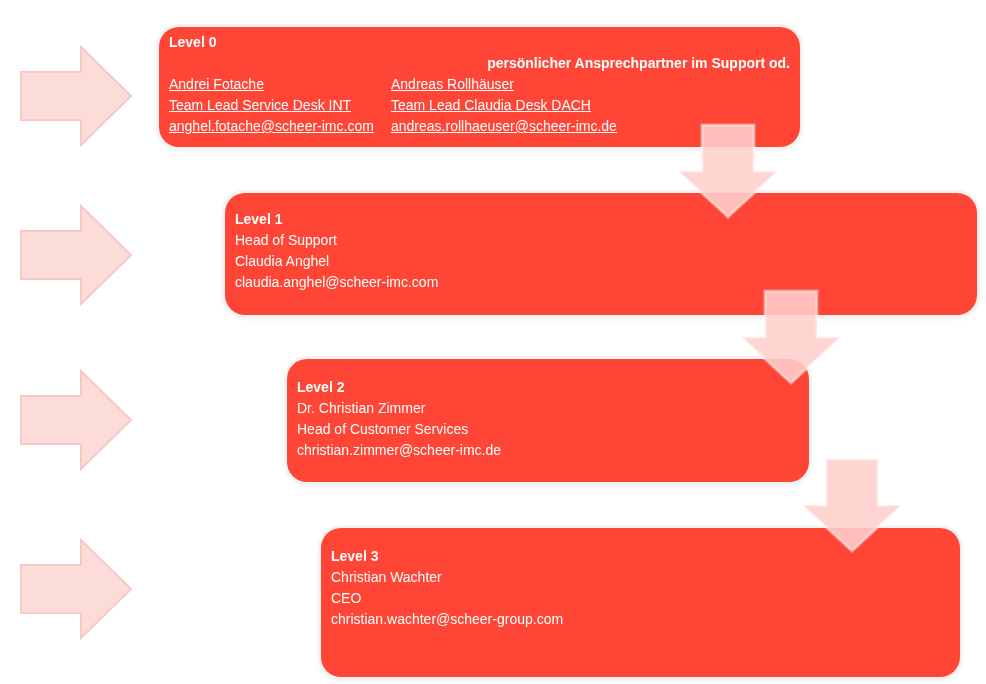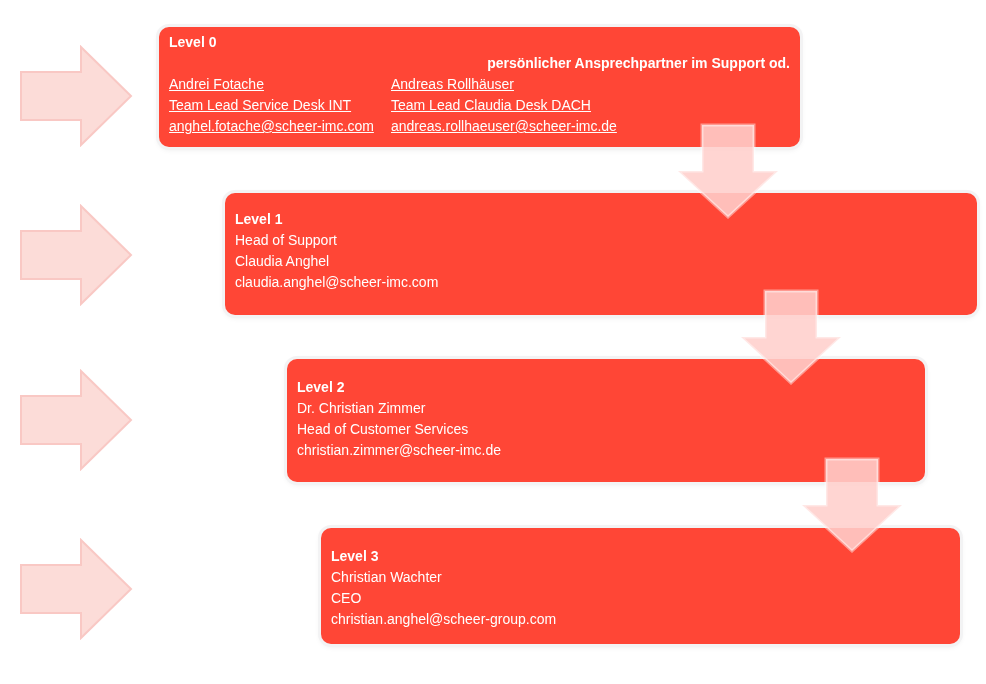--- a/index.html
+++ b/index.html
@@ -11,31 +11,31 @@
     background: #ffffff;
     overflow: hidden;
     font-family: "Liberation Sans", "DejaVu Sans", sans-serif;
   }
 
   
   .level-card {
     position: absolute;
     box-sizing: border-box;
     background: var(--box-red, #ff4636);
-    border-radius: 10px;
+    border-radius: 20px;
     color: var(--text-color, #ffffff);
     font-size: 14px;
     line-height: 21px;
     padding: 6px 10px;
     box-shadow: 0 0 0 3px #f3f3f4, 0 2px 6px rgba(0,0,0,0.10);
   }
   #card-level-0 { left: 159px; top: 27px;  width: 641px; height: 120px; padding-top: 5px; }
   #card-level-1 { left: 225px; top: 193px; width: 752px; height: 122px; padding-top: 16px; }
-  #card-level-2 { left: 287px; top: 359px; width: 638px; height: 123px; padding-top: 18px; }
-  #card-level-3 { left: 321px; top: 528px; width: 639px; height: 116px; padding-top: 18px; }
+  #card-level-2 { left: 287px; top: 359px; width: 522px; height: 123px; padding-top: 18px; }
+  #card-level-3 { left: 321px; top: 528px; width: 639px; height: 149px; padding-top: 18px; }
 
   .level-title { font-weight: bold; }
   .level-subtitle { font-weight: bold; text-align: right; }
 
   .contact-grid {
     display: grid;
     grid-template-columns: 222px auto;
   }
   .contact-col { display: block; text-decoration: underline; }
   .contact-line { display: block; white-space: nowrap; }
@@ -98,21 +98,21 @@
     <span class="contact-line level-title">Level 2</span>
     <span class="contact-line">Dr. Christian Zimmer</span>
     <span class="contact-line">Head of Customer Services</span>
     <span class="contact-line">christian.zimmer@scheer-imc.de</span>
   </div>
 
   <div id="card-level-3" class="level-card">
     <span class="contact-line level-title">Level 3</span>
     <span class="contact-line">Christian Wachter</span>
     <span class="contact-line">CEO</span>
-    <span class="contact-line">christian.anghel@scheer-group.com</span>
+    <span class="contact-line">christian.wachter@scheer-group.com</span>
   </div>
 
   <svg id="down-arrow-0" class="down-arrow" viewBox="0 0 104 96">
     <polygon points="26,2 78,2 78,48 102,48 52,94 2,48 26,48" stroke-width="3" fill="rgba(255,207,204,0.88)" stroke="rgba(255,255,255,0.45)"></polygon>
   </svg>
   <svg id="down-arrow-1" class="down-arrow" viewBox="0 0 104 96">
     <polygon points="26,2 78,2 78,48 102,48 52,94 2,48 26,48" stroke-width="3" fill="rgba(255,207,204,0.88)" stroke="rgba(255,255,255,0.45)"></polygon>
   </svg>
   <svg id="down-arrow-2" class="down-arrow" viewBox="0 0 104 96">
     <polygon points="26,2 78,2 78,48 102,48 52,94 2,48 26,48" stroke-width="3" fill="rgba(255,207,204,0.88)" stroke="rgba(255,255,255,0.45)"></polygon>

